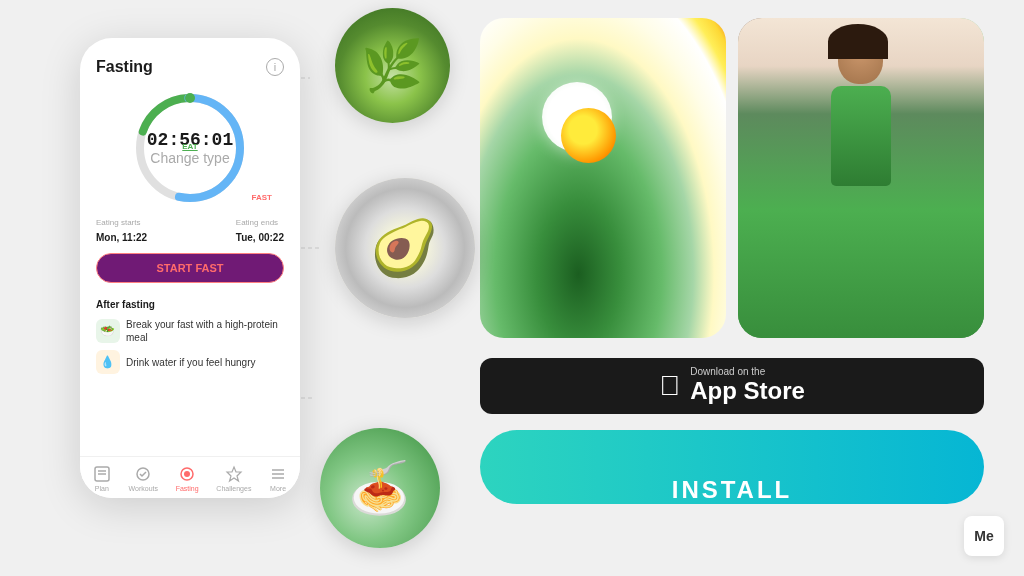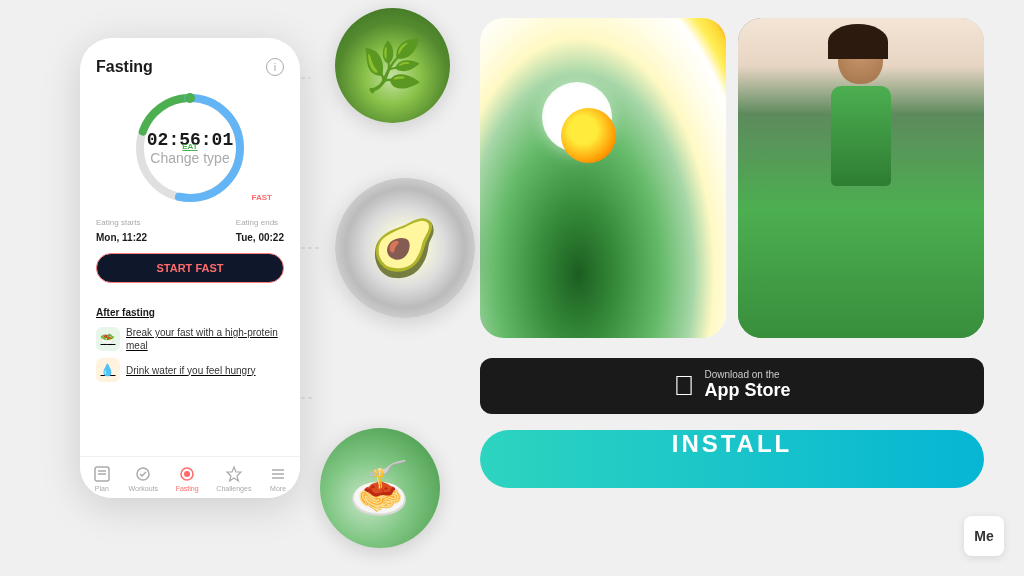--- a/index.html
+++ b/index.html
@@ -146,33 +146,32 @@
     .eating-item span {
       font-size: 10px;
       color: #1a1a1a;
       font-weight: 600;
     }
 
     
     .start-fast-btn {
       width: 100%;
       padding: 8px;
-      background: #0f172a;
+      background: #701a75;
       border: 1.5px solid #ff8080;
       border-radius: 20px;
       color: #ff6b6b;
       font-size: 11px;
       font-weight: 600;
       text-align: center;
     }
 
     
     .after-fasting {
-      margin-top: 24px;
-      text-decoration: underline;
+      margin-top: 16px;
     }
 
     .after-fasting-title {
       font-size: 10px;
       font-weight: 600;
       color: #1a1a1a;
       margin-bottom: 8px;
     }
 
     .fasting-item {
@@ -320,34 +319,34 @@
       flex-direction: column;
     }
 
     .store-btn-text .small {
       font-size: 10px;
       color: #ccc;
       line-height: 1;
     }
 
     .store-btn-text .large {
-      font-size: 18px;
+      font-size: 24px;
       font-weight: 600;
       color: #fff;
       line-height: 1.2;
     }
 
     
     .install-btn {
       width: 100%;
-      height: 58px;
+      height: 74px;
       background: linear-gradient(90deg, #2dd4bf, #06b6d4);
       border-radius: 40px;
       display: flex;
-      align-items: flex-start;
+      align-items: flex-end;
       justify-content: center;
       cursor: pointer;
     }
 
     .install-btn-text {
       font-size: 24px;
       font-weight: 800;
       color: #fff;
       letter-spacing: 3px;
     }

